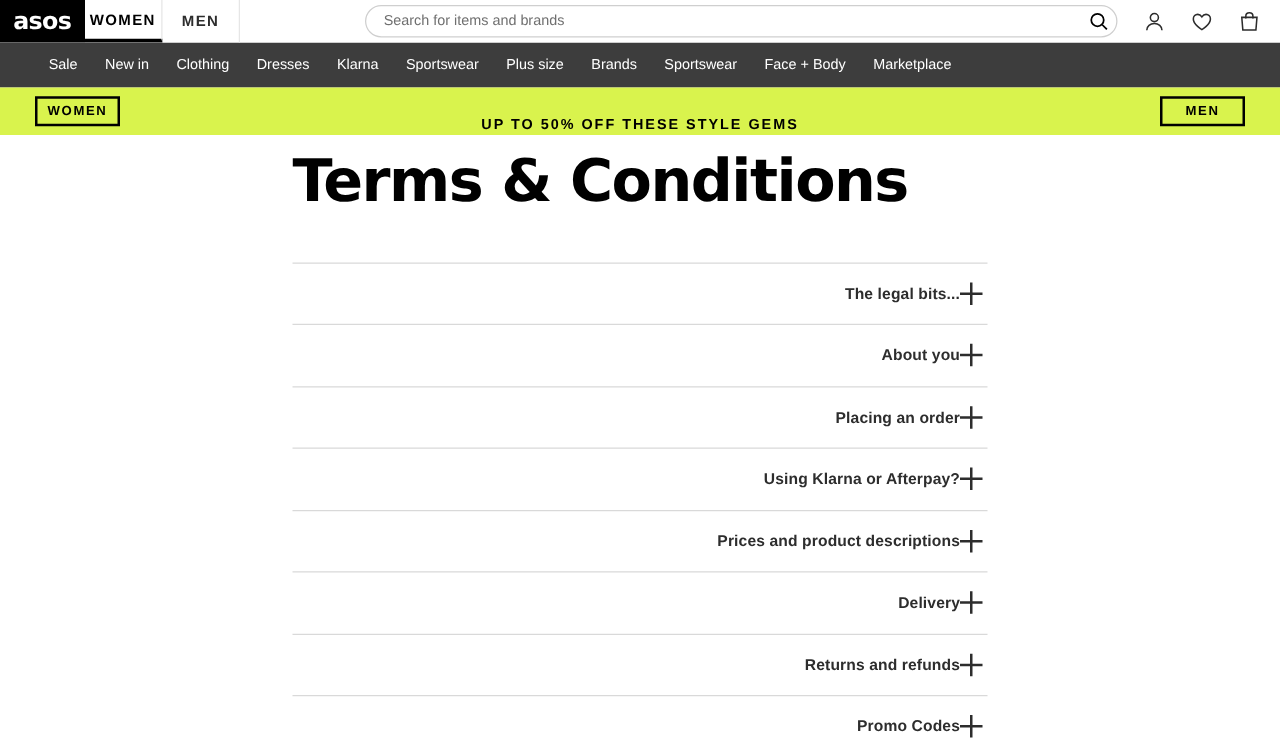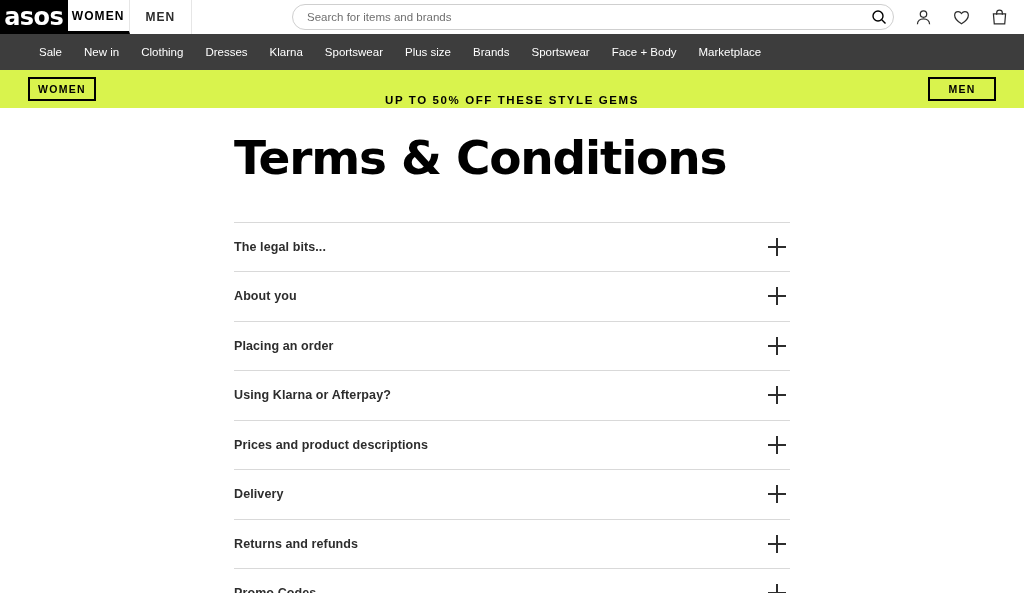--- a/index.html
+++ b/index.html
@@ -21,21 +21,21 @@
   }
   .logo-cell {
     width: 96px;
     background: #000000;
     display: flex;
     align-items: center;
     justify-content: center;
   }
   .logo-text {
     color: #ffffff;
-    font-size: 24px;
+    font-size: 19px;
     font-weight: 700;
     letter-spacing: -0.5px;
     font-family: "DejaVu Sans", sans-serif;
   }
   .gender-tab {
     width: 88px;
     display: flex;
     align-items: center;
     justify-content: center;
     font-size: 12px;
@@ -138,40 +138,40 @@
   }
   .promo-btn.left { left: 28px; width: 68px; }
   .promo-btn.right { right: 28px; width: 68px; }
 
   
   .content {
     padding: 0;
   }
   .page-title {
     width: 556px;
-    margin: 24px auto 0 auto;
+    margin: 12px auto 0 auto;
     font-size: 47px;
     font-weight: 700;
     letter-spacing: -1.2px;
     color: #000000;
     font-family: "DejaVu Sans", sans-serif;
     line-height: 1.1;
     padding-left: 0;
   }
   .accordion {
     width: 556px;
     margin: 38px auto 0 auto;
     border-top: 1px solid #d9d9d9;
   }
   .acc-item {
     height: 49.5px;
     border-bottom: 1px solid #d9d9d9;
     display: flex;
     align-items: center;
-    justify-content: space-between;
+    justify-content: flex-end;
     cursor: pointer;
   }
   .acc-label {
     font-size: 12.5px;
     font-weight: 700;
     color: #2d2d2d;
     letter-spacing: 0.1px;
   }
   .plus {
     width: 18px;

